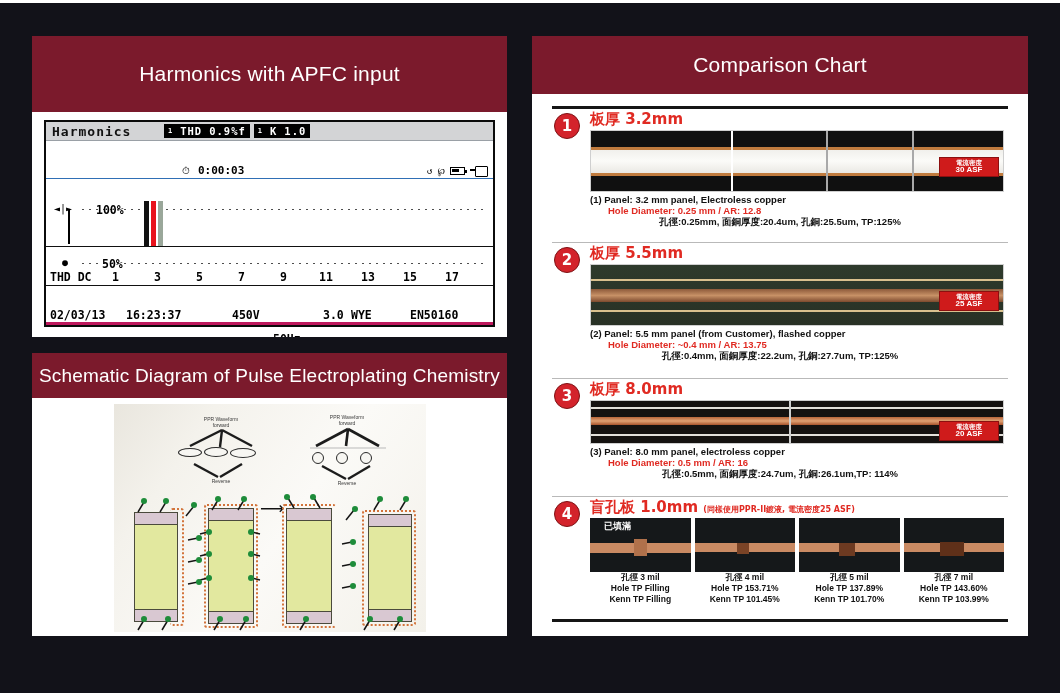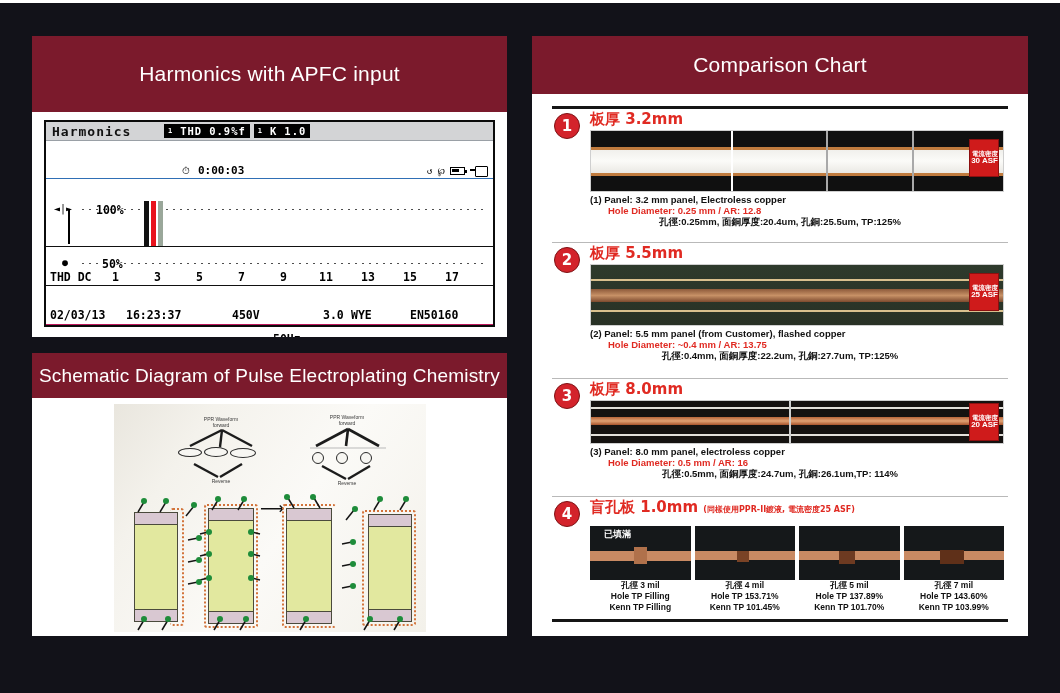--- a/index.html
+++ b/index.html
@@ -53,21 +53,21 @@
   .gridrow { position:absolute; left:36px; right:6px; height:1px;
              background:repeating-linear-gradient(to right,#4e4e4e 0 2px, transparent 2px 7px); }
   .ylabel { position:absolute; font-size:11.5px; font-weight:bold; color:#000; font-family:"DejaVu Sans Mono", monospace; }
   .vaxis { position:absolute; left:22px; width:2px; background:#000; }
   .cursor-top { position:absolute; left:8px; font-size:10px; color:#000; }
   .bars { position:absolute; left:36px; right:6px; bottom:0; top:0; }
   .bar { position:absolute; bottom:0; }
 
   .xaxis { height:17px; display:flex; align-items:center; position:relative; border-bottom:1px solid #111; }
   .xaxis .xt { position:absolute; font-size:11.5px; font-weight:bold; color:#000; font-family:"DejaVu Sans Mono", monospace; }
-  .statline { height:17px; position:relative; border-bottom:1px solid #be185d; }
+  .statline { height:17px; position:relative; border-bottom:3px solid #be185d; }
   .statline span { position:absolute; font-size:11.5px; font-weight:bold; color:#000; font-family:"DejaVu Sans Mono", monospace; }
   .softkeys { height:22px; display:flex; background:#3b6fd4; }
   .sk { flex:1; border-right:1px solid #0b0b0b; display:flex; align-items:center; justify-content:center;
         color:#ffffff; font-size:12px; font-weight:bold; letter-spacing:1px; background:#4a7ddb;
         font-family:"DejaVu Sans Mono", monospace; }
   .sk.dim { color:#7fa3e6; }
   .sk:last-child { border-right:none; }
   .sk.icon-key { font-size:11px; }
 
   
@@ -95,28 +95,28 @@
   .cmp-sec { position:relative; border-bottom:1px solid #b9b9b9; padding:3px 4px 2px 4px; }
   .cmp-sec:last-child { border-bottom:none; }
   .badge { position:absolute; left:2px; top:4px; width:26px; height:26px; border-radius:50%;
            background:#d3232b; border:1.6px solid #7e1114; color:#fff; font-weight:bold;
            font-size:15px; display:flex; align-items:center; justify-content:center;
            font-family:"DejaVu Sans", sans-serif; }
   .sec-title { margin-left:34px; color:#e02a22; font-weight:bold; font-size:15px; line-height:1.05;
                font-family:"DejaVu Sans", sans-serif; }
   .sec-title .sub { font-size:8px; color:#e02a22; font-weight:bold; }
   .xsec { margin:2px 0 0 34px; height:62px; position:relative; border:1px solid #cfcfcf; }
-  .asf { position:absolute; right:4px; bottom:14px; width:30px; background:#cf1b1b; color:#fff;
-         text-align:right; border:1px solid #8c0f0f; line-height:1.1; padding:10px 0; }
+  .asf { position:absolute; right:4px; bottom:14px; width:60px; background:#cf1b1b; color:#fff;
+         text-align:center; border:1px solid #8c0f0f; line-height:1.1; padding:1px 0; }
   .asf b { display:block; font-size:6.5px; }
   .asf span { display:block; font-size:8px; font-weight:bold; }
   .cap1 { font-size:9.5px; font-weight:bold; color:#111; margin-left:34px; margin-top:2px; }
   .cap2 { font-size:9.5px; font-weight:bold; color:#e02a22; margin-left:52px; }
   .cap3 { font-size:9.5px; font-weight:bold; color:#111; text-align:center; }
-  .blinds { display:flex; gap:4px; margin-left:34px; margin-top:10px; }
+  .blinds { display:flex; gap:4px; margin-left:34px; margin-top:2px; }
   .blind { flex:1; }
   .blind .img { height:54px; position:relative; background:#15181a; }
   .blind .bl-cap { text-align:center; font-size:8.5px; font-weight:bold; color:#111; line-height:1.3; }
   .filled-tag { position:absolute; left:14px; top:2px; color:#fff; font-size:9px; font-weight:bold; }
 </style>
 </head>
 <body>
 
 <div id="topstrip"></div>
 

